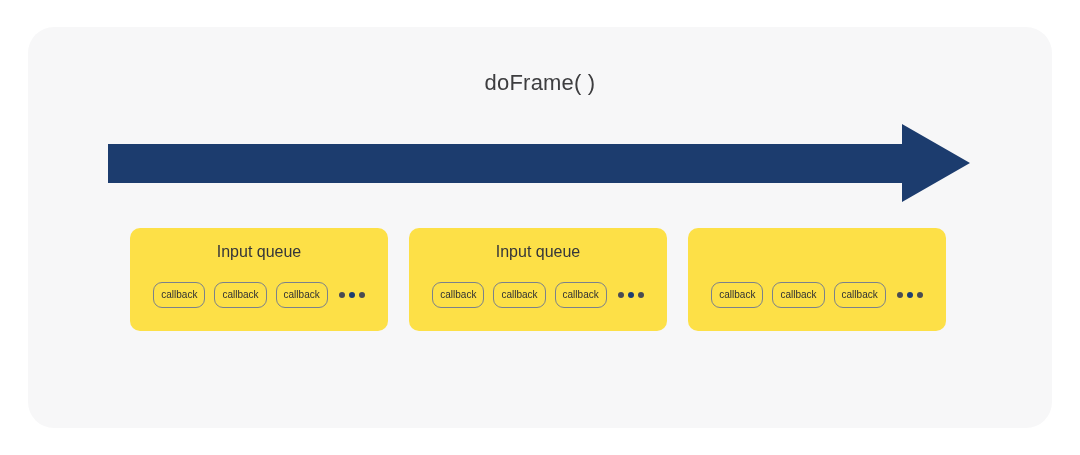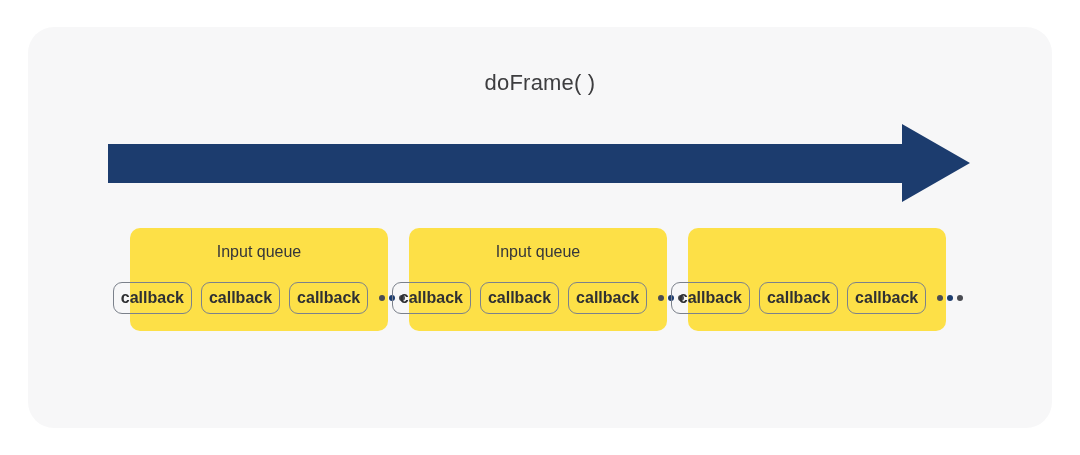--- a/index.html
+++ b/index.html
@@ -99,26 +99,25 @@
     width: 258px;
     display: flex;
     align-items: center;
     justify-content: center;
     gap: 9px;
   }
   .callback-pill {
     border: 1.3px solid #7b818b;
     border-radius: 9px;
     background: transparent;
-    font-size: 16px;
+    font-size: 10px;
     color: #2f3033;
     padding: 7px 7px;
     line-height: 1;
     white-space: nowrap;
-    font-weight: bold;
   }
   .ellipsis-dots {
     display: flex;
     align-items: center;
     gap: 4px;
     margin-left: 2px;
   }
   .ellipsis-dots span {
     display: block;
     width: 6px;

